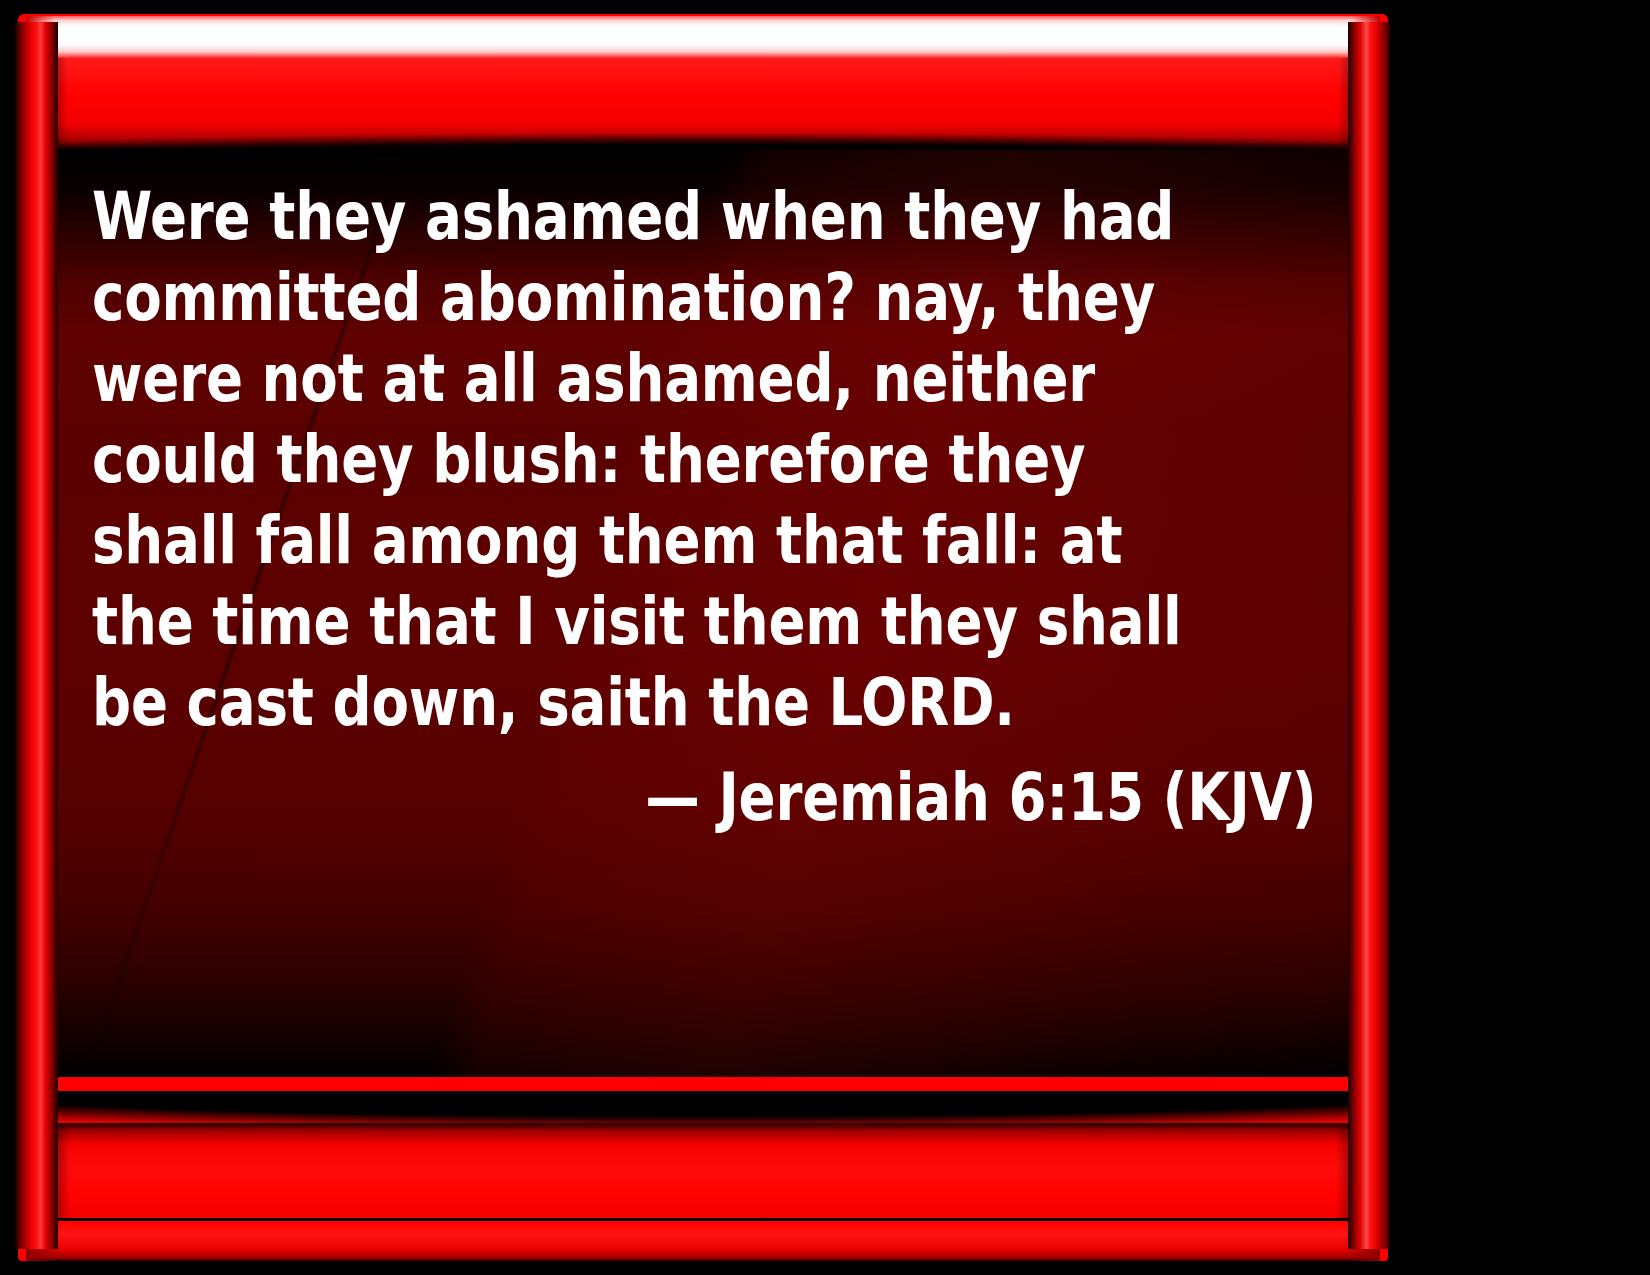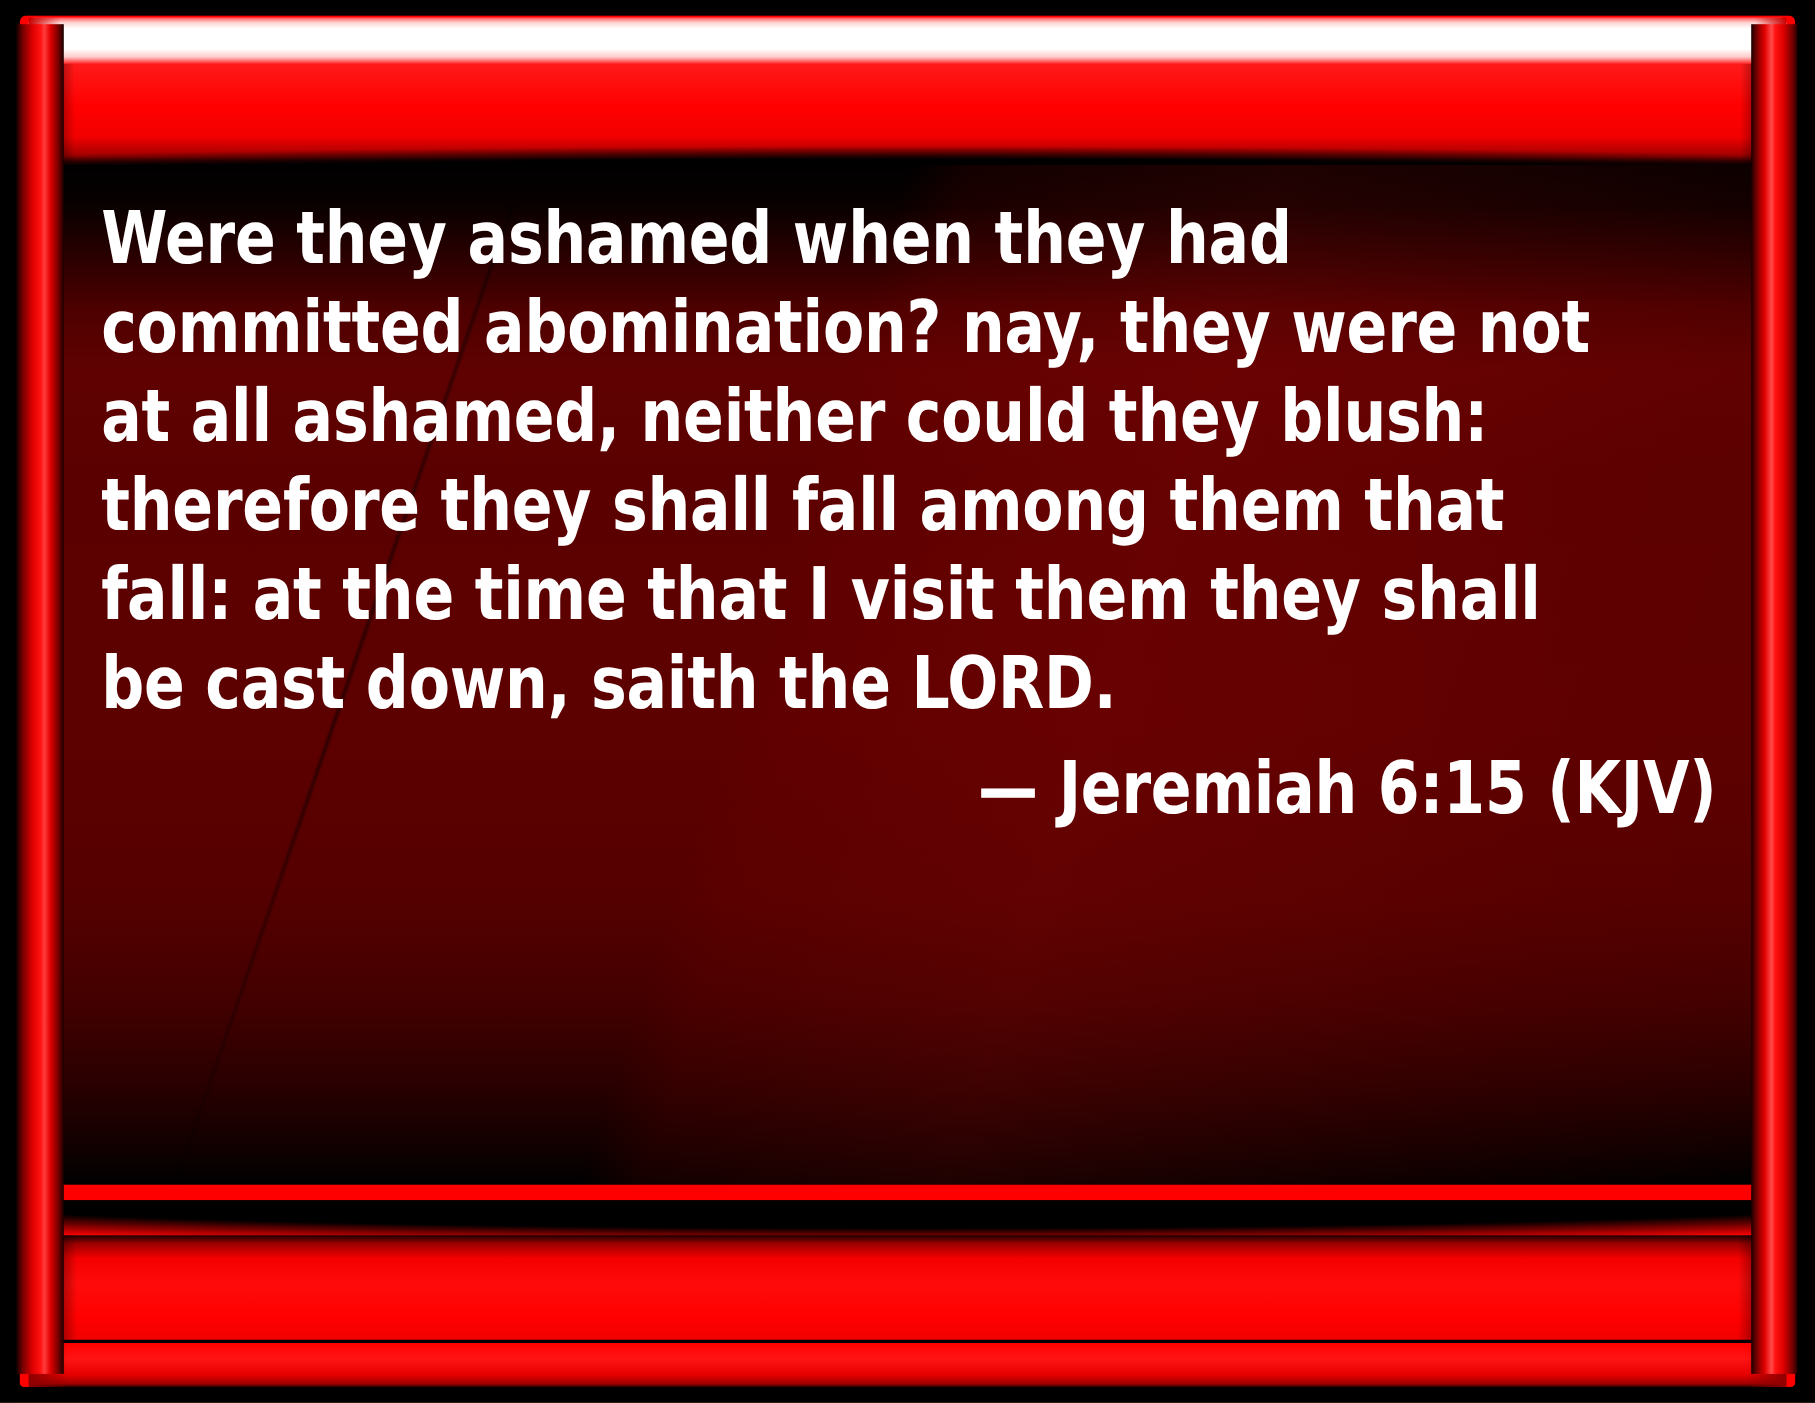--- a/index.html
+++ b/index.html
@@ -3,23 +3,23 @@
 <meta charset="utf-8">
 <style>
   html, body {
     margin: 0;
     padding: 0;
     background: #000000;
   }
 
   #slide {
     position: relative;
-    width: 1650px;
+    width: 1406px;
     height: 1275px;
-    background: #22c55e;
+    background: #d946ef;
     overflow: hidden;
     font-family: "Liberation Sans", "DejaVu Sans", sans-serif;
   }
 
   
   .matte {
     position: absolute;
     inset: 0;
     background: #000000;
   }

